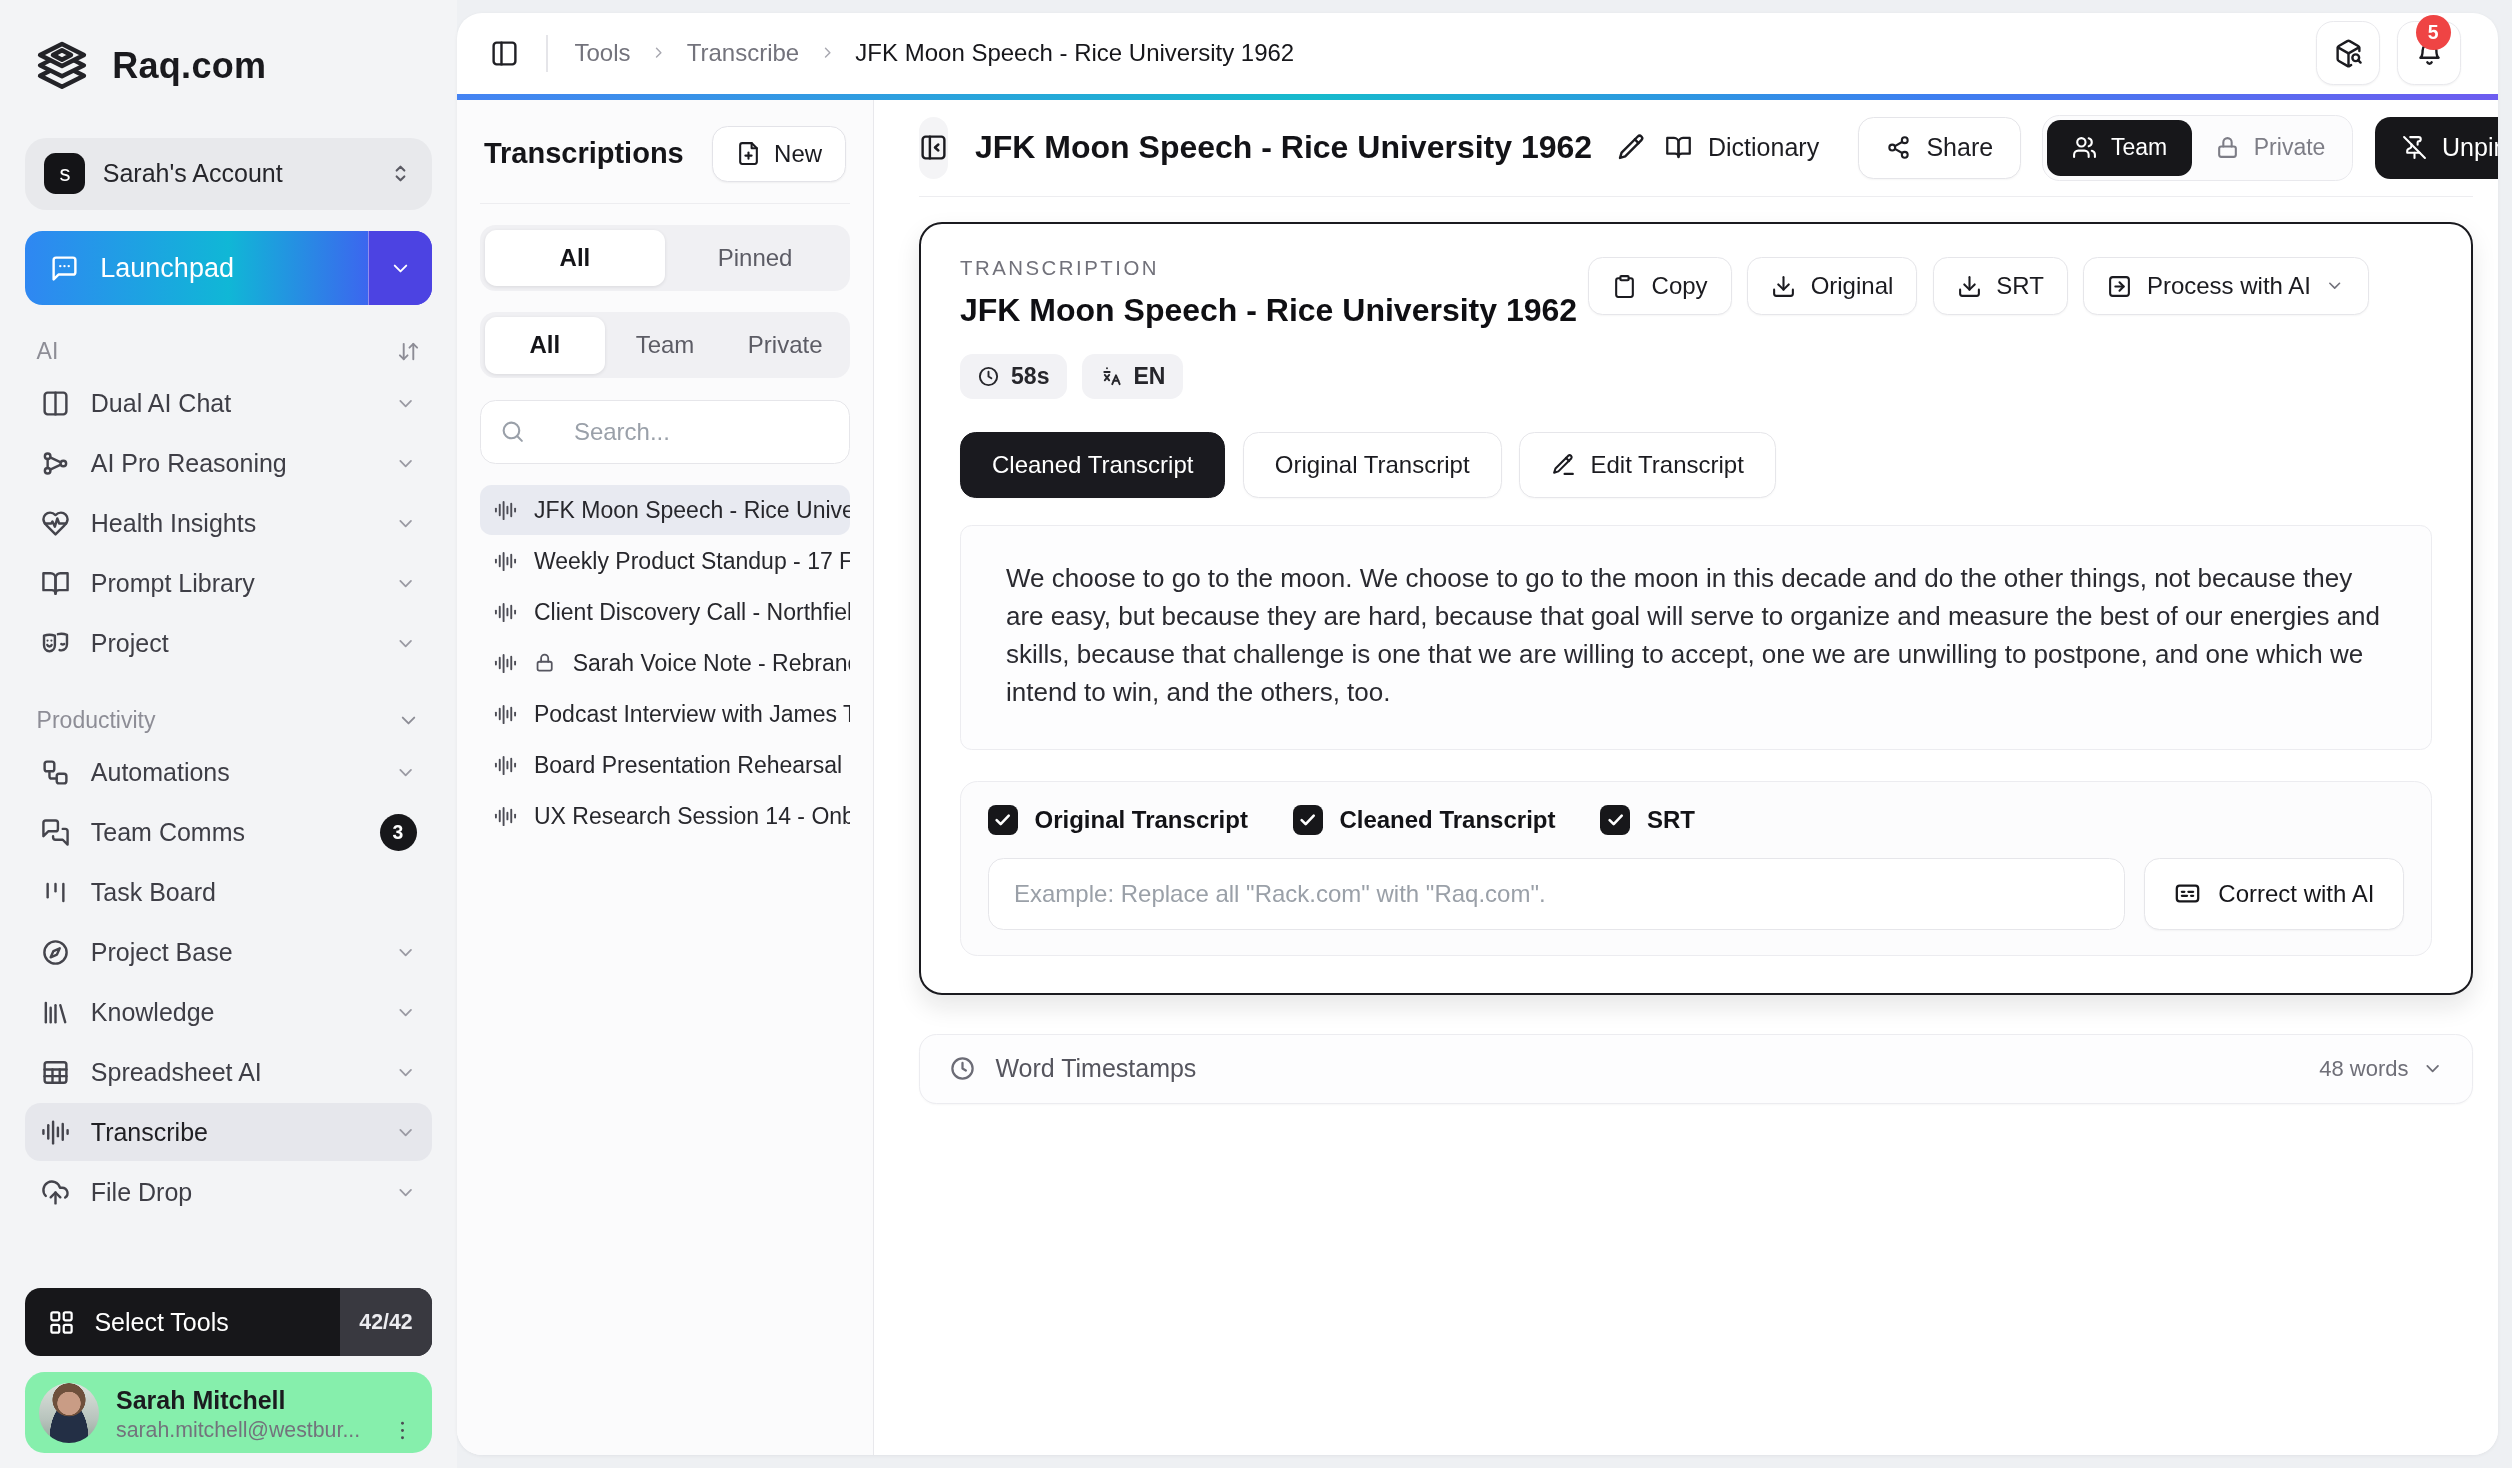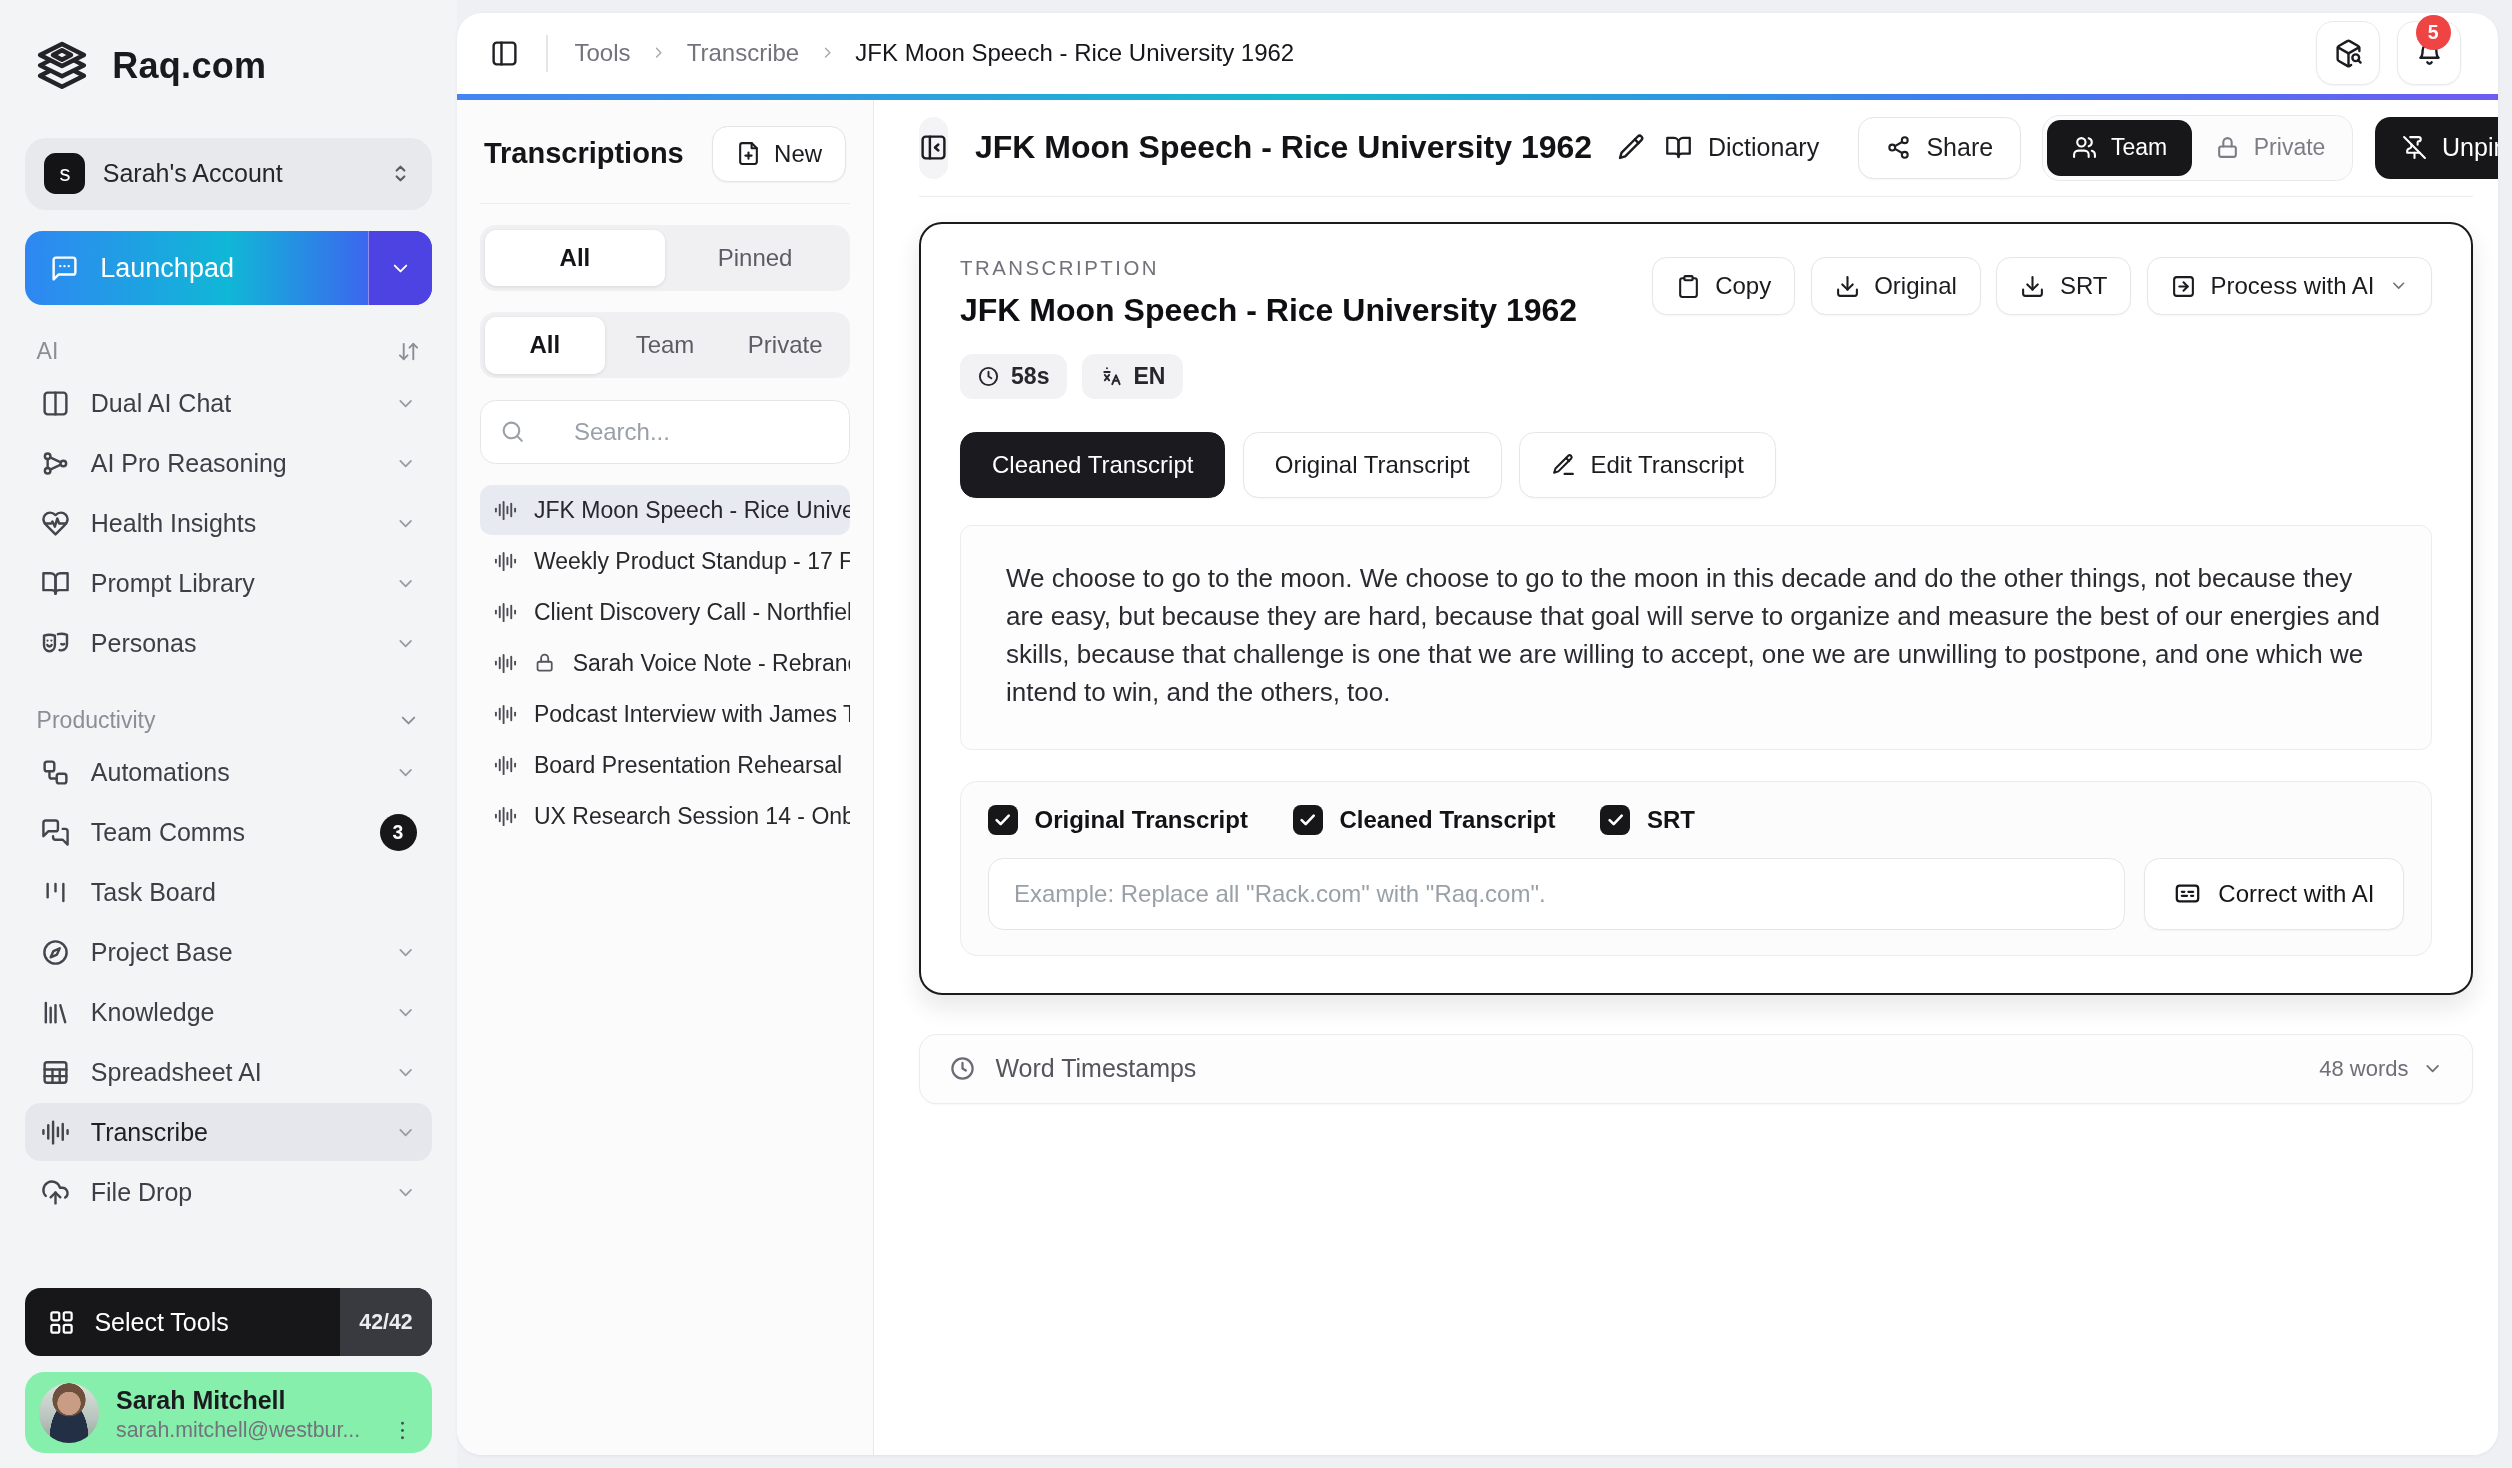--- a/index.html
+++ b/index.html
@@ -104,21 +104,21 @@
   .mh-spacer { flex: 1; }
   .ghost-btn { display: flex; align-items: center; gap: 15.5px; font-size: 25px; color: #1d1d22; padding: 0 19.4px; height: 62px; cursor: pointer; }
   .white-btn { height: 62px; padding: 0 27px; border: 1.5px solid #e5e5e9; background: #fff; border-radius: 15.5px; display: flex; align-items: center; gap: 15.5px; font-size: 25px; color: #1d1d22; box-shadow: 0 1px 1.9px rgba(0,0,0,.04); margin-left: 19.4px; cursor: pointer; }
   .vis-group { height: 66px; border: 1.5px solid #e9e9ed; background: #fcfcfd; border-radius: 17.4px; display: flex; align-items: center; padding: 3.9px; margin-left: 21.3px; }
   .vis-team { background: #17171a; color: #fff; height: 56px; border-radius: 13.6px; display: flex; align-items: center; gap: 13.6px; padding: 0 25px; font-size: 23px; font-weight: 500; cursor: pointer; }
   .vis-private { display: flex; align-items: center; gap: 13.6px; padding: 0 23px; color: #7d7d86; font-size: 23px; cursor: pointer; }
   .unpin-btn { margin-left: 21.3px; height: 62px; background: #17171a; color: #fff; border-radius: 15.5px; display: flex; align-items: center; gap: 15.5px; padding: 0 27px; font-size: 25px; font-weight: 500; cursor: pointer; }
   .main-divider { height: 1.5px; background: #ededf0; margin-top: 11.6px; }
 
   .card { margin-top: 25px; border: 2.4px solid #1a1a1f; border-radius: 23px; background: #fff; box-shadow: 0 11.6px 25px rgba(16,16,22,.10); padding: 33px 39px 37px; }
-  .card-top { display: flex; justify-content: space-between; align-items: flex-start; }
+  .card-top { display: flex; justify-content: flex-start; align-items: flex-start; gap: 11px; }
   .eyebrow { font-size: 20.4px; letter-spacing: 2.5px; color: #71717a; }
   .card-title { font-size: 32px; font-weight: 700; color: #0f0f13; margin-top: 11.6px; }
   .badges { display: flex; gap: 15.5px; margin-top: 25px; }
   .badge-pill { height: 45px; background: #f2f2f5; border-radius: 12.6px; display: flex; align-items: center; gap: 10.7px; padding: 0 17.4px; font-size: 23px; font-weight: 600; color: #26262b; }
   .card-actions { display: flex; gap: 15.5px; }
   .action-btn { height: 58px; padding: 0 23px; border: 1.5px solid #e6e6ea; border-radius: 14.5px; background: #fff; display: flex; align-items: center; gap: 14.5px; font-size: 24px; font-weight: 500; color: #1b1b20; box-shadow: 0 1px 1.9px rgba(0,0,0,.04); cursor: pointer; }
   .action-btn .chev { color: #71717a; }
 
   .tabs { display: flex; gap: 17.4px; margin-top: 33px; }
   .tab { height: 66px; padding: 0 31px; border-radius: 15.5px; display: flex; align-items: center; gap: 14.5px; font-size: 24px; font-weight: 500; border: 1.5px solid #e6e6ea; background: #fff; color: #1b1b20; cursor: pointer; box-shadow: 0 1px 1.9px rgba(0,0,0,.03); }
@@ -280,21 +280,21 @@
         <span class="ic ic30 nav-ic">
           <svg viewBox="0 0 24 24" fill="none" stroke="currentColor" stroke-width="2" stroke-linecap="round" stroke-linejoin="round">
             <path d="M11.5 5.6c-2.9-1-6.1-1-9 0v7.9a5 5 0 0 0 4.5 5 5 5 0 0 0 4.5-5z"></path>
             <circle cx="5.4" cy="9.6" r=".9" fill="currentColor" stroke="none"></circle>
             <circle cx="8.6" cy="9.6" r=".9" fill="currentColor" stroke="none"></circle>
             <path d="M5.2 13.2a1.9 1.9 0 0 0 3.6 0"></path>
             <path d="M14 4.3c2.5-.6 5-.4 7.5.5v7.9a5 5 0 0 1-4.5 5c-.6 0-1.1-.1-1.6-.3"></path>
             <path d="M16.8 12.4c.7.5 1.7.5 2.4 0"></path>
           </svg>
         </span>
-        <span class="nav-label">Personas</span>
+        <span class="nav-label">Project</span>
         <span class="ic ic22 chev">
           <svg viewBox="0 0 24 24" fill="none" stroke="currentColor" stroke-width="2" stroke-linecap="round" stroke-linejoin="round">
             <path d="m6 9 6 6 6-6"></path>
           </svg>
         </span>
 
       </div>
     </nav>
 
   <div class="section-row">

